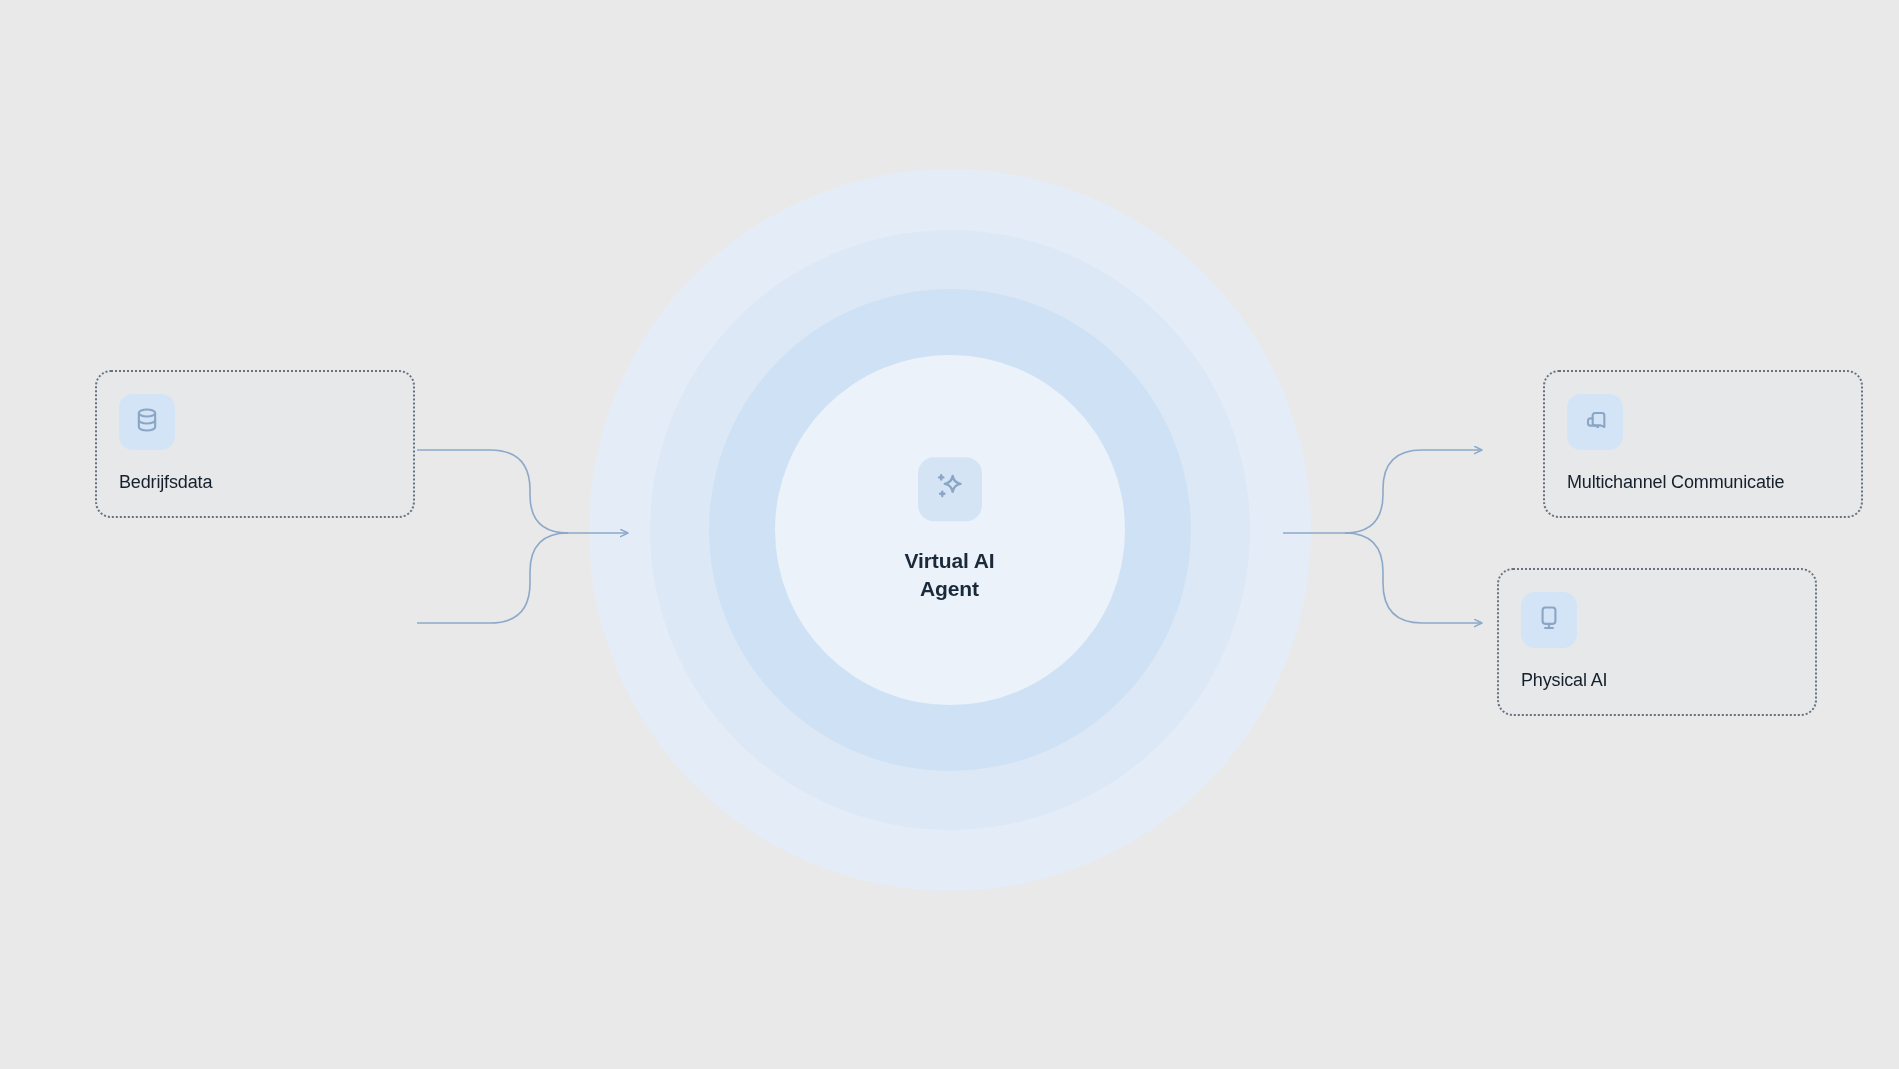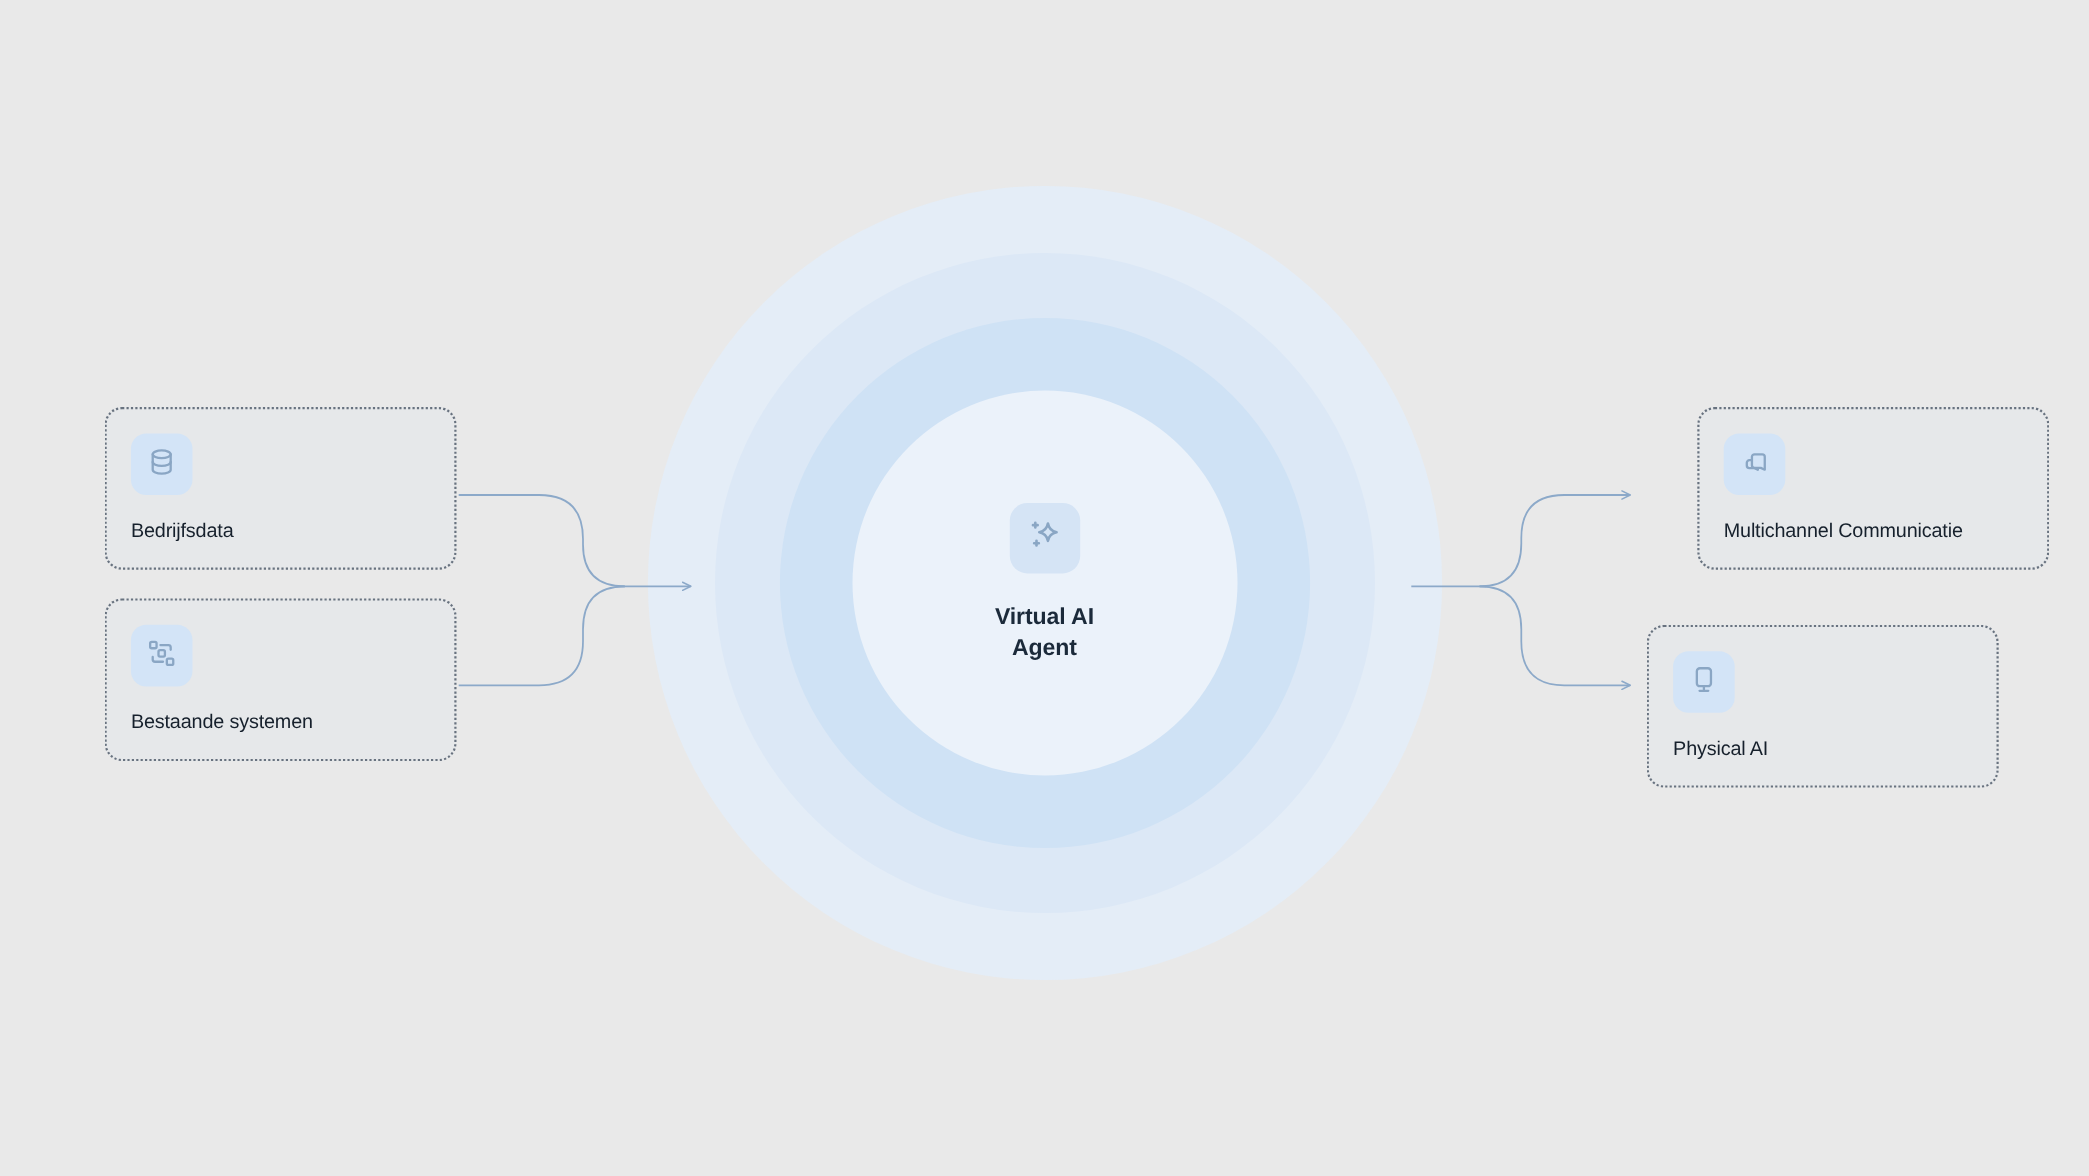--- a/index.html
+++ b/index.html
@@ -140,34 +140,20 @@
         <svg width="28" height="28" viewBox="0 0 24 24" fill="none" stroke="#8aa6c4" stroke-width="1.8" stroke-linecap="round" stroke-linejoin="round">
           <ellipse cx="12" cy="6" rx="7" ry="3"></ellipse>
           <path d="M5 6v12c0 1.7 3.1 3 7 3s7-1.3 7-3V6"></path>
           <path d="M5 12c0 1.7 3.1 3 7 3s7-1.3 7-3"></path>
         </svg>
       </span>
     </div>
     <div class="card-label">Bedrijfsdata</div>
   </div>
 
-  <div class="card card-left-bottom">
-    <div class="card-tile">
-      <span>
-        <svg width="28" height="28" viewBox="0 0 24 24" fill="none" stroke="#8aa6c4" stroke-width="1.8" stroke-linecap="round" stroke-linejoin="round">
-          <rect x="3" y="3" width="5" height="5" rx="1.2"></rect>
-          <rect x="9.5" y="9.5" width="5" height="5" rx="1.2"></rect>
-          <rect x="16" y="16" width="5" height="5" rx="1.2"></rect>
-          <path d="M11 5.5h6.2c1 0 1.8.8 1.8 1.8v1.9"></path>
-          <path d="M13 18.5H6.8c-1 0-1.8-.8-1.8-1.8v-1.9"></path>
-        </svg>
-      </span>
-    </div>
-    <div class="card-label">Bestaande systemen</div>
-  </div>
 
   <div class="center-node">
     <div class="center-tile">
       <span>
         <svg width="32" height="32" viewBox="0 0 24 24" fill="none" stroke="#8aa6c4" stroke-width="1.8" stroke-linecap="round" stroke-linejoin="round">
           <path d="M14 3.5c.6 3.3 2.6 5.3 5.9 5.9-3.3.6-5.3 2.6-5.9 5.9-.6-3.3-2.6-5.3-5.9-5.9 3.3-.6 5.3-2.6 5.9-5.9z"></path>
           <path d="M5.4 3v3.2M3.8 4.6H7"></path>
           <path d="M6.2 15.3v3.2M4.6 16.9h3.2"></path>
         </svg>
       </span>

